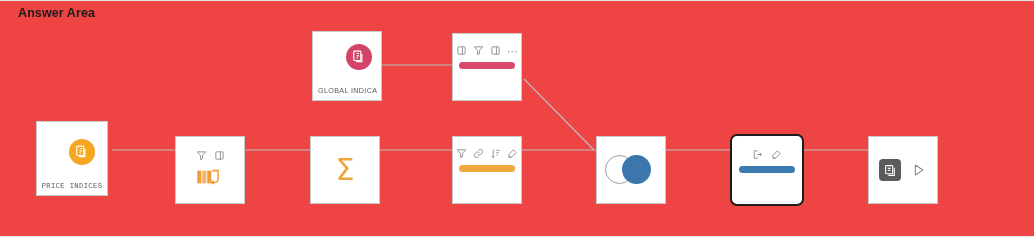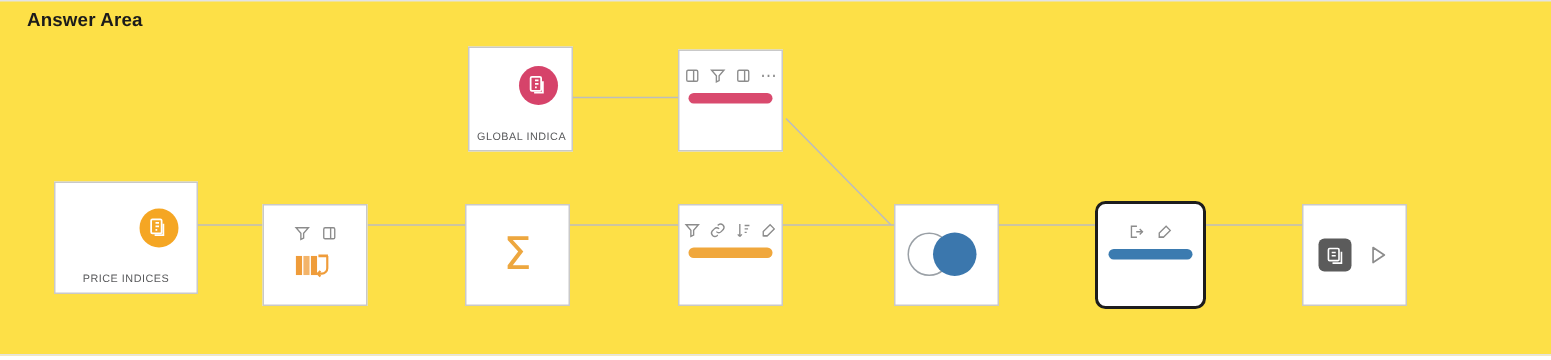--- a/index.html
+++ b/index.html
@@ -11,21 +11,21 @@
     width: 1034px;
     height: 237px;
     font-family: "Liberation Sans", sans-serif;
     overflow: hidden;
     position: relative;
   }
   #app {
     position: relative;
     width: 1034px;
     height: 237px;
-    background: #fde047;
+    background: #ef4444;
     box-sizing: border-box;
     border-top: 1px solid #e3e3e3;
     border-bottom: 1px solid #e3e3e3;
   }
   .section-title {
     position: absolute;
     left: 18px;
     top: 5px;
     font-size: 12.5px;
     font-weight: bold;
@@ -198,21 +198,21 @@
         <line x1="382" y1="44" x2="452" y2="44"></line>
 
         <line x1="524" y1="58" x2="594" y2="129"></line>
 
         <line x1="666" y1="129" x2="730" y2="129"></line>
 
         <line x1="804" y1="129" x2="868" y2="129"></line>
       </g>
     </svg>
 
-    <div class="node" style="left:36px; top:100px; width:96px; height:75px;">
+    <div class="node" style="left:36px; top:100px; width:72px; height:75px;font-family:Liberation Mono, monospace;">
       <div class="src-badge" style="background:#f5a623; right:12px; top:17px;">
         <svg viewBox="0 0 24 24" fill="none" stroke="#ffffff" stroke-width="2">
           <rect x="3" y="2" width="12" height="16" rx="1.5"></rect>
           <path d="M8 6h4M8 10h4M8 14h2"></path>
           <path d="M17 7v13H7"></path>
         </svg>
       </div>
       <div class="src-label">PRICE INDICES</div>
     </div>
 

